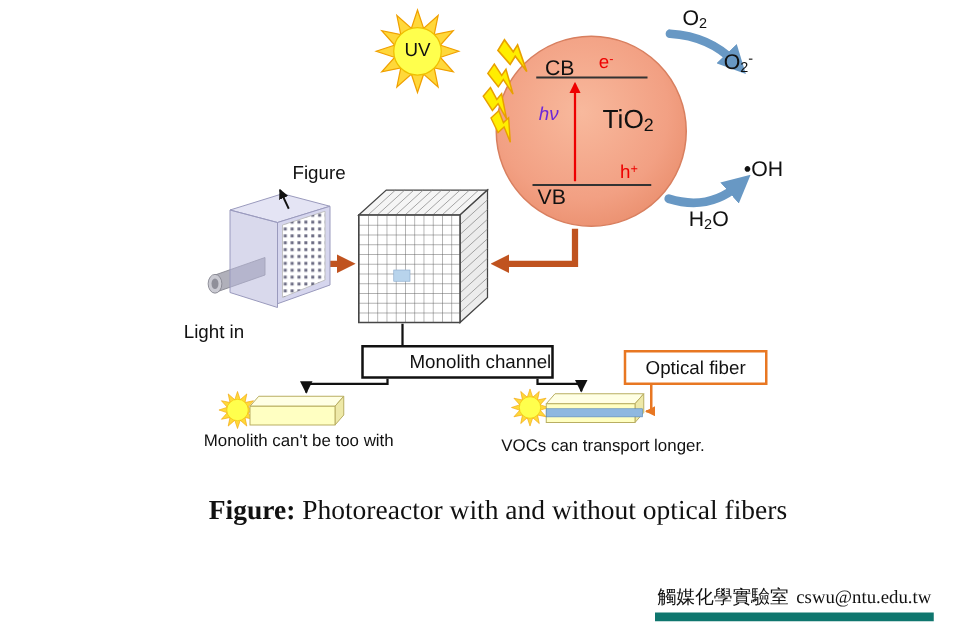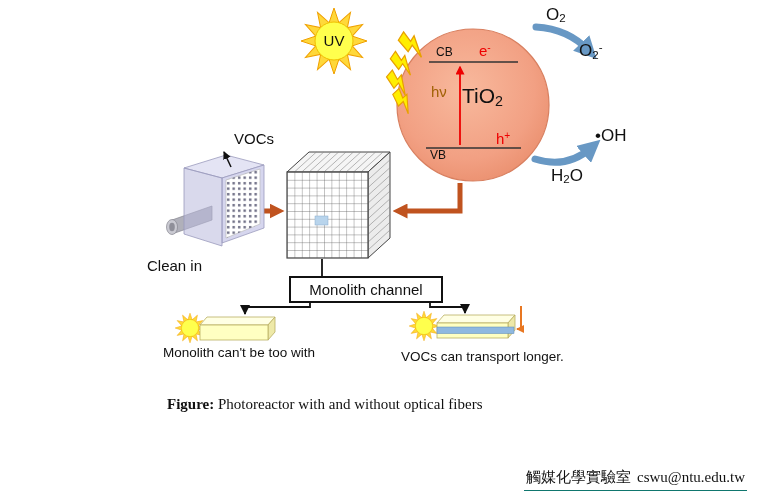--- a/index.html
+++ b/index.html
@@ -6,37 +6,37 @@
   #stage{
     position:relative;width:763px;height:501px;background:#fff;overflow:hidden;
     font-family:"Liberation Sans",sans-serif;color:#111;
   }
   #draw{position:absolute;left:0;top:0;z-index:1;}
   .lbl{position:absolute;z-index:2;white-space:nowrap;line-height:1.1;}
   .sub{font-size:68%;vertical-align:-18%;}
   .sup{font-size:68%;vertical-align:42%;}
   .chem{font-size:17px;}
   .red{color:#ee0000;font-size:15px;}
-  .purple{color:#a16207;font-size:15px;}
-  .band{font-size:12px;}
-  .tio2{font-size:21px;}
+  .purple{color:#6d28d9;font-style:italic;font-size:15px;}
+  .band{font-size:17px;}
+  .tio2{font-size:21px;margin-left:20px;}
   .plain15{font-size:15px;}
   .note{font-size:13.5px;}
   .boxlabel{
     position:absolute;z-index:2;background:#fff;text-align:center;
     display:flex;align-items:center;justify-content:center;font-size:15px;
   }
-  #monolith-channel-box{left:289px;top:276px;width:150px;height:23px;border:2px solid #111;}
+  #monolith-channel-box{left:289px;top:276px;width:150px;height:23px;border:2px solid #111;justify-content:flex-end;}
   #optical-fiber-box{left:499px;top:280px;width:111px;height:24px;border:2px solid #e87722;}
-  #caption{left:167px;top:396px;font-family:"Liberation Serif",serif;font-size:15px;}
+  #caption{left:167px;top:396px;font-family:"Liberation Serif",serif;font-size:22px;}
   #caption b{font-weight:bold;}
   #footer{
     position:absolute;right:16px;top:468px;z-index:2;
     font-family:"Liberation Serif",serif;font-size:15px;
-    border-bottom:1px solid #0f766e;padding:0 2px 3px 2px;white-space:nowrap;
+    border-bottom:7px solid #0f766e;padding:0 2px 3px 2px;white-space:nowrap;
   }
   #footer .email{margin-left:6px;}
   #uv-label{left:318px;top:33px;width:32px;text-align:center;font-size:15px;}
 </style>
 </head>
 <body>
 
 <div id="stage">
 
   <svg id="draw" width="763" height="501" viewBox="0 0 763 501">
@@ -179,28 +179,31 @@
   <div class="lbl red" style="left:479px;top:42px;"><span>e</span><span class="sup">-</span></div>
 
   <div class="lbl purple" style="left:431px;top:84px;">hν</div>
 
   <div class="lbl tio2" style="left:462px;top:84px;"><span>TiO</span><span class="sub">2</span></div>
 
   <div class="lbl band" style="left:430px;top:149px;">VB</div>
 
   <div class="lbl red" style="left:496px;top:130px;"><span>h</span><span class="sup">+</span></div>
 
-  <div class="lbl plain15" style="left:234px;top:131px;">VOCs</div>
-
-  <div class="lbl plain15" style="left:147px;top:258px;">Clean in</div>
+  <div class="lbl plain15" style="left:234px;top:131px;">Figure</div>
+
+  <div class="lbl plain15" style="left:147px;top:258px;">Light in</div>
 
   <div class="boxlabel" id="monolith-channel-box">
       <span>Monolith channel</span>
     </div>
 
+  <div class="boxlabel" id="optical-fiber-box">
+      <span>Optical fiber</span>
+    </div>
 
   <div class="lbl note" style="left:163px;top:346px;">Monolith can't be too with</div>
   <div class="lbl note" style="left:401px;top:350px;">VOCs can transport longer.</div>
 
   <div class="lbl" id="caption"><b>Figure:</b><span> Photoreactor with and without optical fibers</span></div>
 
   <div id="footer"><span>觸媒化學實驗室</span><span class="email">cswu@ntu.edu.tw</span></div>
 
 </div>
 

